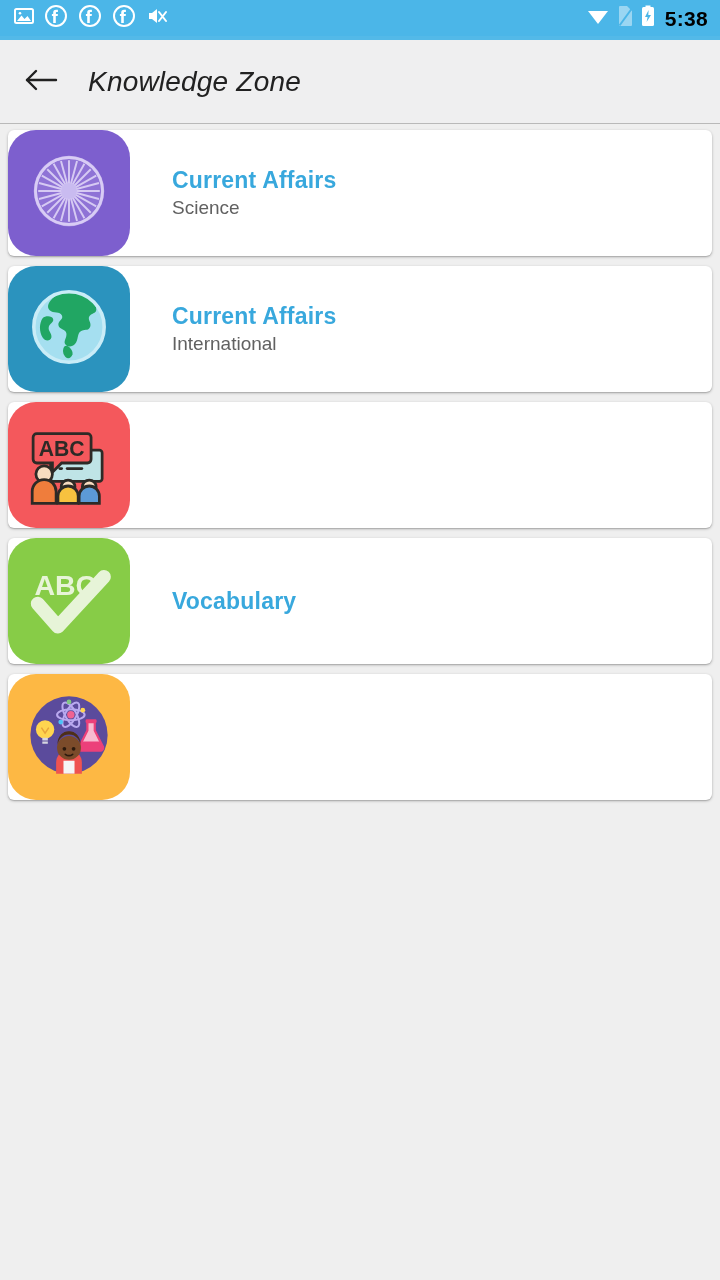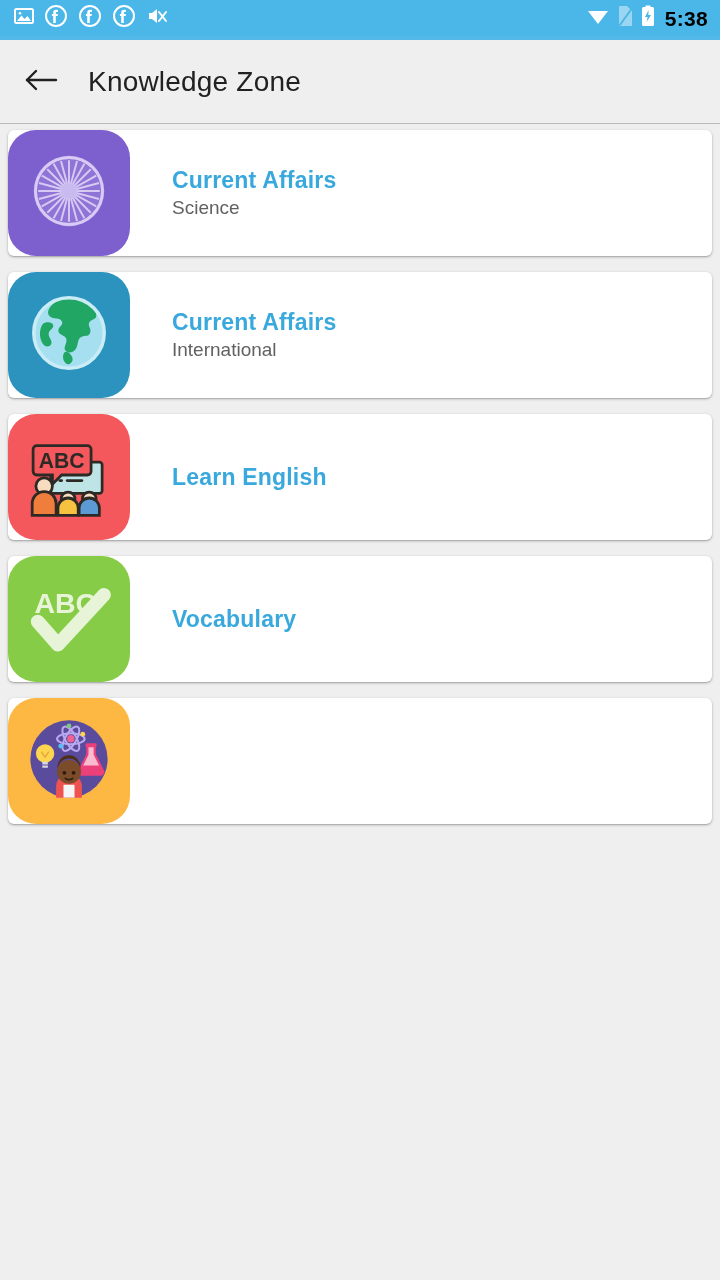--- a/index.html
+++ b/index.html
@@ -49,20 +49,21 @@
   }
 
   
   .appbar {
     height: 84px;
     background: #efeff0;
     display: flex;
     align-items: center;
     padding-left: 16px;
     border-bottom: 1px solid #b9b9b9;
+    font-style: italic;
   }
   .back-btn {
     width: 52px;
     height: 52px;
     display: flex;
     align-items: center;
     justify-content: center;
     cursor: pointer;
     flex: none;
   }
@@ -76,21 +77,21 @@
 
   
   .list {
     padding: 6px 8px 0 8px;
   }
   .card {
     position: relative;
     height: 126px;
     background: #ffffff;
     border-radius: 6px;
-    margin-bottom: 16px;
+    margin-bottom: 10px;
     display: flex;
     align-items: stretch;
     box-shadow: 0 1px 3px rgba(0,0,0,0.26), 0 1px 1px rgba(0,0,0,0.12);
     overflow: hidden;
     cursor: pointer;
   }
   .thumb {
     width: 122px;
     flex: none;
     display: flex;
@@ -272,24 +273,20 @@
           <circle cx="23" cy="62" r="9" fill="#f7dcc0" stroke="#2d2a26" stroke-width="3"></circle>
           <path d="M10 94 v-13 a13 13 0 0 1 26 0 v13 z" fill="#ef7d3c" stroke="#2d2a26" stroke-width="3"></path>
 
           <circle cx="49" cy="76" r="7.5" fill="#f7dcc0" stroke="#2d2a26" stroke-width="3"></circle>
           <path d="M38 94 v-8 a11 11 0 0 1 22 0 v8 z" fill="#f7c23f" stroke="#2d2a26" stroke-width="3"></path>
           <circle cx="72" cy="76" r="7.5" fill="#f7dcc0" stroke="#2d2a26" stroke-width="3"></circle>
           <path d="M61 94 v-8 a11 11 0 0 1 22 0 v8 z" fill="#5c9ad6" stroke="#2d2a26" stroke-width="3"></path>
         </svg>
       </span>
     </div>
-    <div class="card-text">
-      <div class="card-title">Learn English</div>
-
-    </div>
   </div>
 
   <div class="card no-sub">
     <div class="thumb" style="background:#87cc47">
       <span>
         <svg width="92" height="92" viewBox="0 0 100 100">
           <text x="46" y="46" font-family="'Liberation Sans',sans-serif" font-size="31" font-weight="bold" fill="#e7f4d8" text-anchor="middle">ABC</text>
           <path d="M16 55 L38 80 L88 26" fill="none" stroke="#e7f4d8" stroke-width="15" stroke-linecap="round" stroke-linejoin="round"></path>
         </svg>
       </span>

